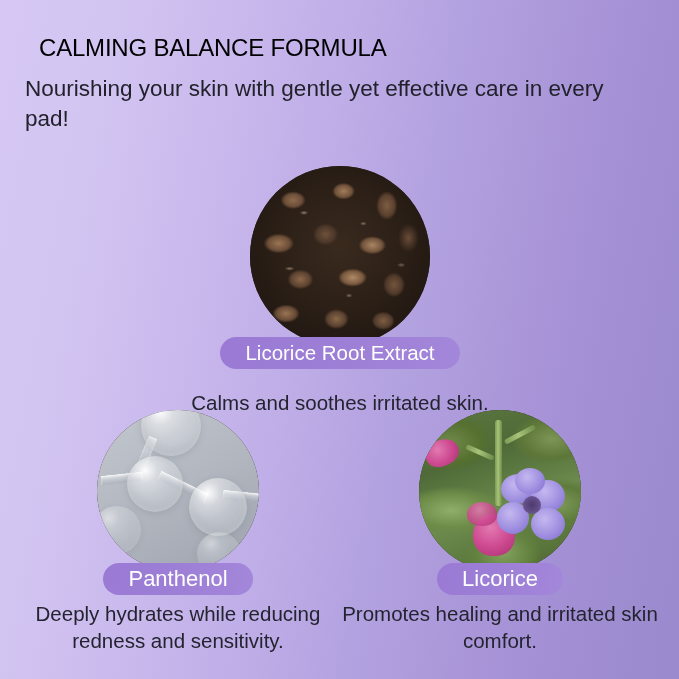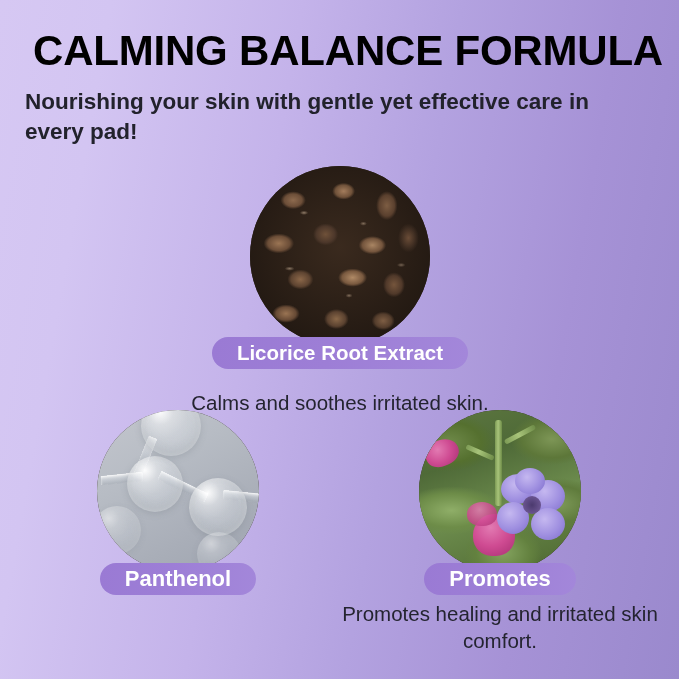--- a/index.html
+++ b/index.html
@@ -29,33 +29,33 @@
   }
 
   
   .header {
     position: absolute;
     left: 25px;
     top: 22px;
     right: 18px;
   }
   .headline {
-    margin: 8px;
-    font-size: 42px;
+    margin: 14px;
+    font-size: 24px;
     line-height: 1.02;
-    font-weight: 700;
+    font-weight: 400;
     letter-spacing: -0.2px;
     color: #000000;
     white-space: nowrap;
   }
   .subhead {
     margin: 14px 0 0 0;
     font-size: 22.5px;
     line-height: 1.33;
-    font-weight: 700;
+    font-weight: 400;
     color: #22222c;
     max-width: 610px;
   }
 
   
   .card {
     position: absolute;
     text-align: center;
   }
   .card-top { left: 150px; top: 166px; width: 380px; }
@@ -164,21 +164,21 @@
     background: radial-gradient(circle at 42% 32%, #e27ab2 0%, #cf4b92 50%, #a82f72 100%);
   }
 
   
   .pill {
     display: inline-block;
     box-sizing: border-box;
     border-radius: 999px;
     background: linear-gradient(96deg, #9a7ad4 0%, #9d7ed6 45%, #a387da 100%);
     color: #ffffff;
-    font-weight: 700;
+    font-weight: 400;
     text-align: center;
     white-space: nowrap;
   }
   .pill-top {
     position: relative;
     margin-top: -27px;
     padding: 5px 25px 6px 25px;
     font-size: 20.5px;
     line-height: 21px;
     z-index: 2;
@@ -232,20 +232,21 @@
           <div class="bond" style="left:126px;top:82px;width:40px;height:9px;transform:rotate(6deg);"></div>
           <div class="mol" style="left:30px;top:46px;width:56px;height:56px;"></div>
           <div class="mol" style="left:44px;top:-14px;width:60px;height:60px;"></div>
           <div class="mol" style="left:92px;top:68px;width:58px;height:58px;"></div>
           <div class="mol" style="left:-4px;top:96px;width:48px;height:48px;opacity:.55;"></div>
           <div class="mol" style="left:100px;top:122px;width:44px;height:44px;opacity:.5;"></div>
         </div>
       </div>
     </div>
     <div class="pill pill-sm">Panthenol</div>
+    <div class="caption caption-sm">Deeply hydrates while reducing redness and sensitivity.</div>
   </div>
 
   <div class="card card-br">
     <div class="thumb-wrap">
       <div class="thumb thumb-sm">
         <div class="img-allantoin">
           <div class="stem" style="left:76px;top:10px;width:7px;height:86px;"></div>
           <div class="stem" style="left:84px;top:22px;width:34px;height:5px;transform:rotate(-28deg);"></div>
           <div class="stem" style="left:46px;top:40px;width:30px;height:5px;transform:rotate(24deg);"></div>
           <div class="petal-pink" style="left:6px;top:30px;width:34px;height:26px;transform:rotate(-24deg);"></div>
@@ -253,17 +254,17 @@
           <div class="petal-pink" style="left:48px;top:92px;width:30px;height:24px;opacity:.85;"></div>
           <div class="petal-violet" style="left:82px;top:64px;width:34px;height:30px;"></div>
           <div class="petal-violet" style="left:112px;top:70px;width:34px;height:32px;"></div>
           <div class="petal-violet" style="left:78px;top:92px;width:32px;height:32px;"></div>
           <div class="petal-violet" style="left:112px;top:98px;width:34px;height:32px;"></div>
           <div class="petal-violet" style="left:96px;top:58px;width:30px;height:26px;"></div>
           <div class="flower-core" style="left:104px;top:86px;width:18px;height:18px;"></div>
         </div>
       </div>
     </div>
-    <div class="pill pill-sm">Promotes</div>
+    <div class="pill pill-sm">Licorice</div>
     <div class="caption caption-sm">Promotes healing and irritated skin comfort.</div>
   </div>
 
 </div>
 
 </body></html>

